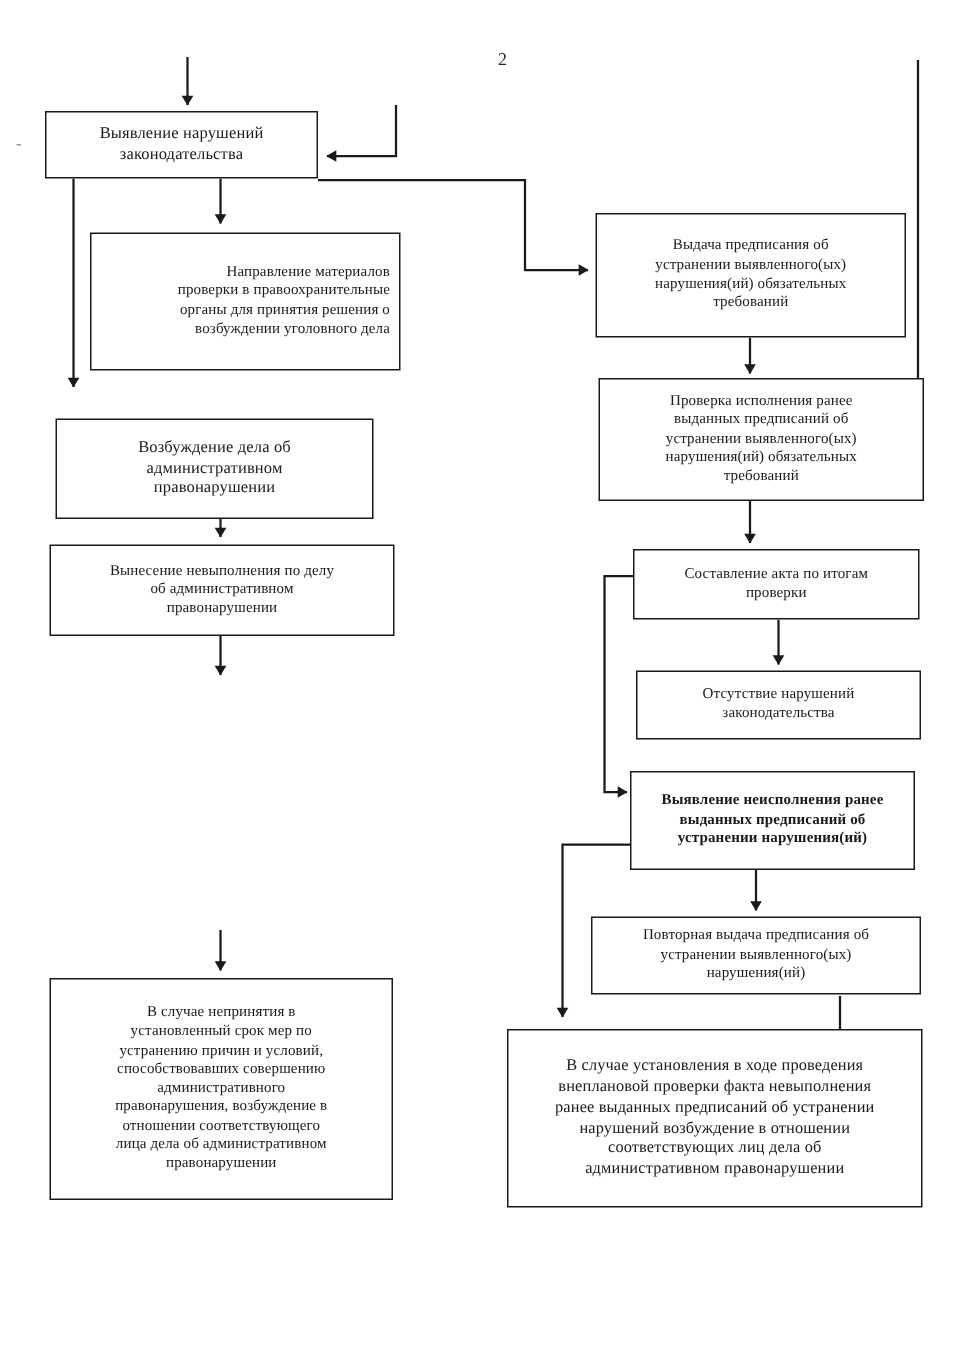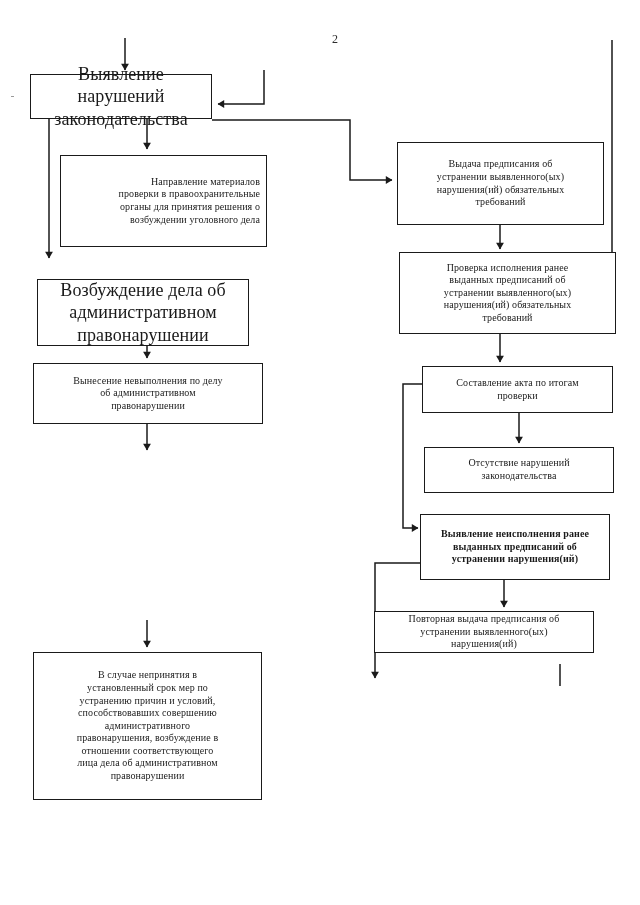--- a/index.html
+++ b/index.html
@@ -46,21 +46,21 @@
     white-space: pre-line;
   }
   #page-number {
     position: absolute;
     left: 332px;
     top: 32px;
     font-size: 12px;
     color: #2b2b2b;
     z-index: 3;
   }
-  .f12 { font-size: 18px; }
+  .f12 { font-size: 11px; }
   .f115 { font-size: 10px; }
   .f11 { font-size: 10.9px; }
   .speck {
     position: absolute;
     background: #9a9a9a;
     z-index: 1;
   }
 </style>
 </head>
 <body>
@@ -179,22 +179,30 @@
     <span class="node-text">Отсутствие нарушений
 законодательства</span>
   </div>
 
   <div class="node f115" style="left:420px; top:514px; width:190px; height:66px;font-weight:bold;">
     <span class="node-text">Выявление неисполнения ранее
 выданных предписаний об
 устранении нарушения(ий)</span>
   </div>
 
-  <div class="node f115" style="left:374px; top:611px; width:220px; height:42px;">
+  <div class="node f115" style="left:394px; top:611px; width:220px; height:52px;">
     <span class="node-text">Повторная выдача предписания об
 устранении выявленного(ых)
 нарушения(ий)</span>
   </div>
 
+  <div class="node f11" style="left:338px; top:686px; width:277px; height:119px;">
+    <span class="node-text">В случае установления в ходе  проведения
+внеплановой проверки факта невыполнения
+ранее выданных предписаний об устранении
+нарушений возбуждение в отношении
+соответствующих лиц дела об
+административном правонарушении</span>
+  </div>
 
   <div class="speck" style="left:11px; top:96px; width:3px; height:1px;"></div>
 
 </div>
 
 </body></html>

